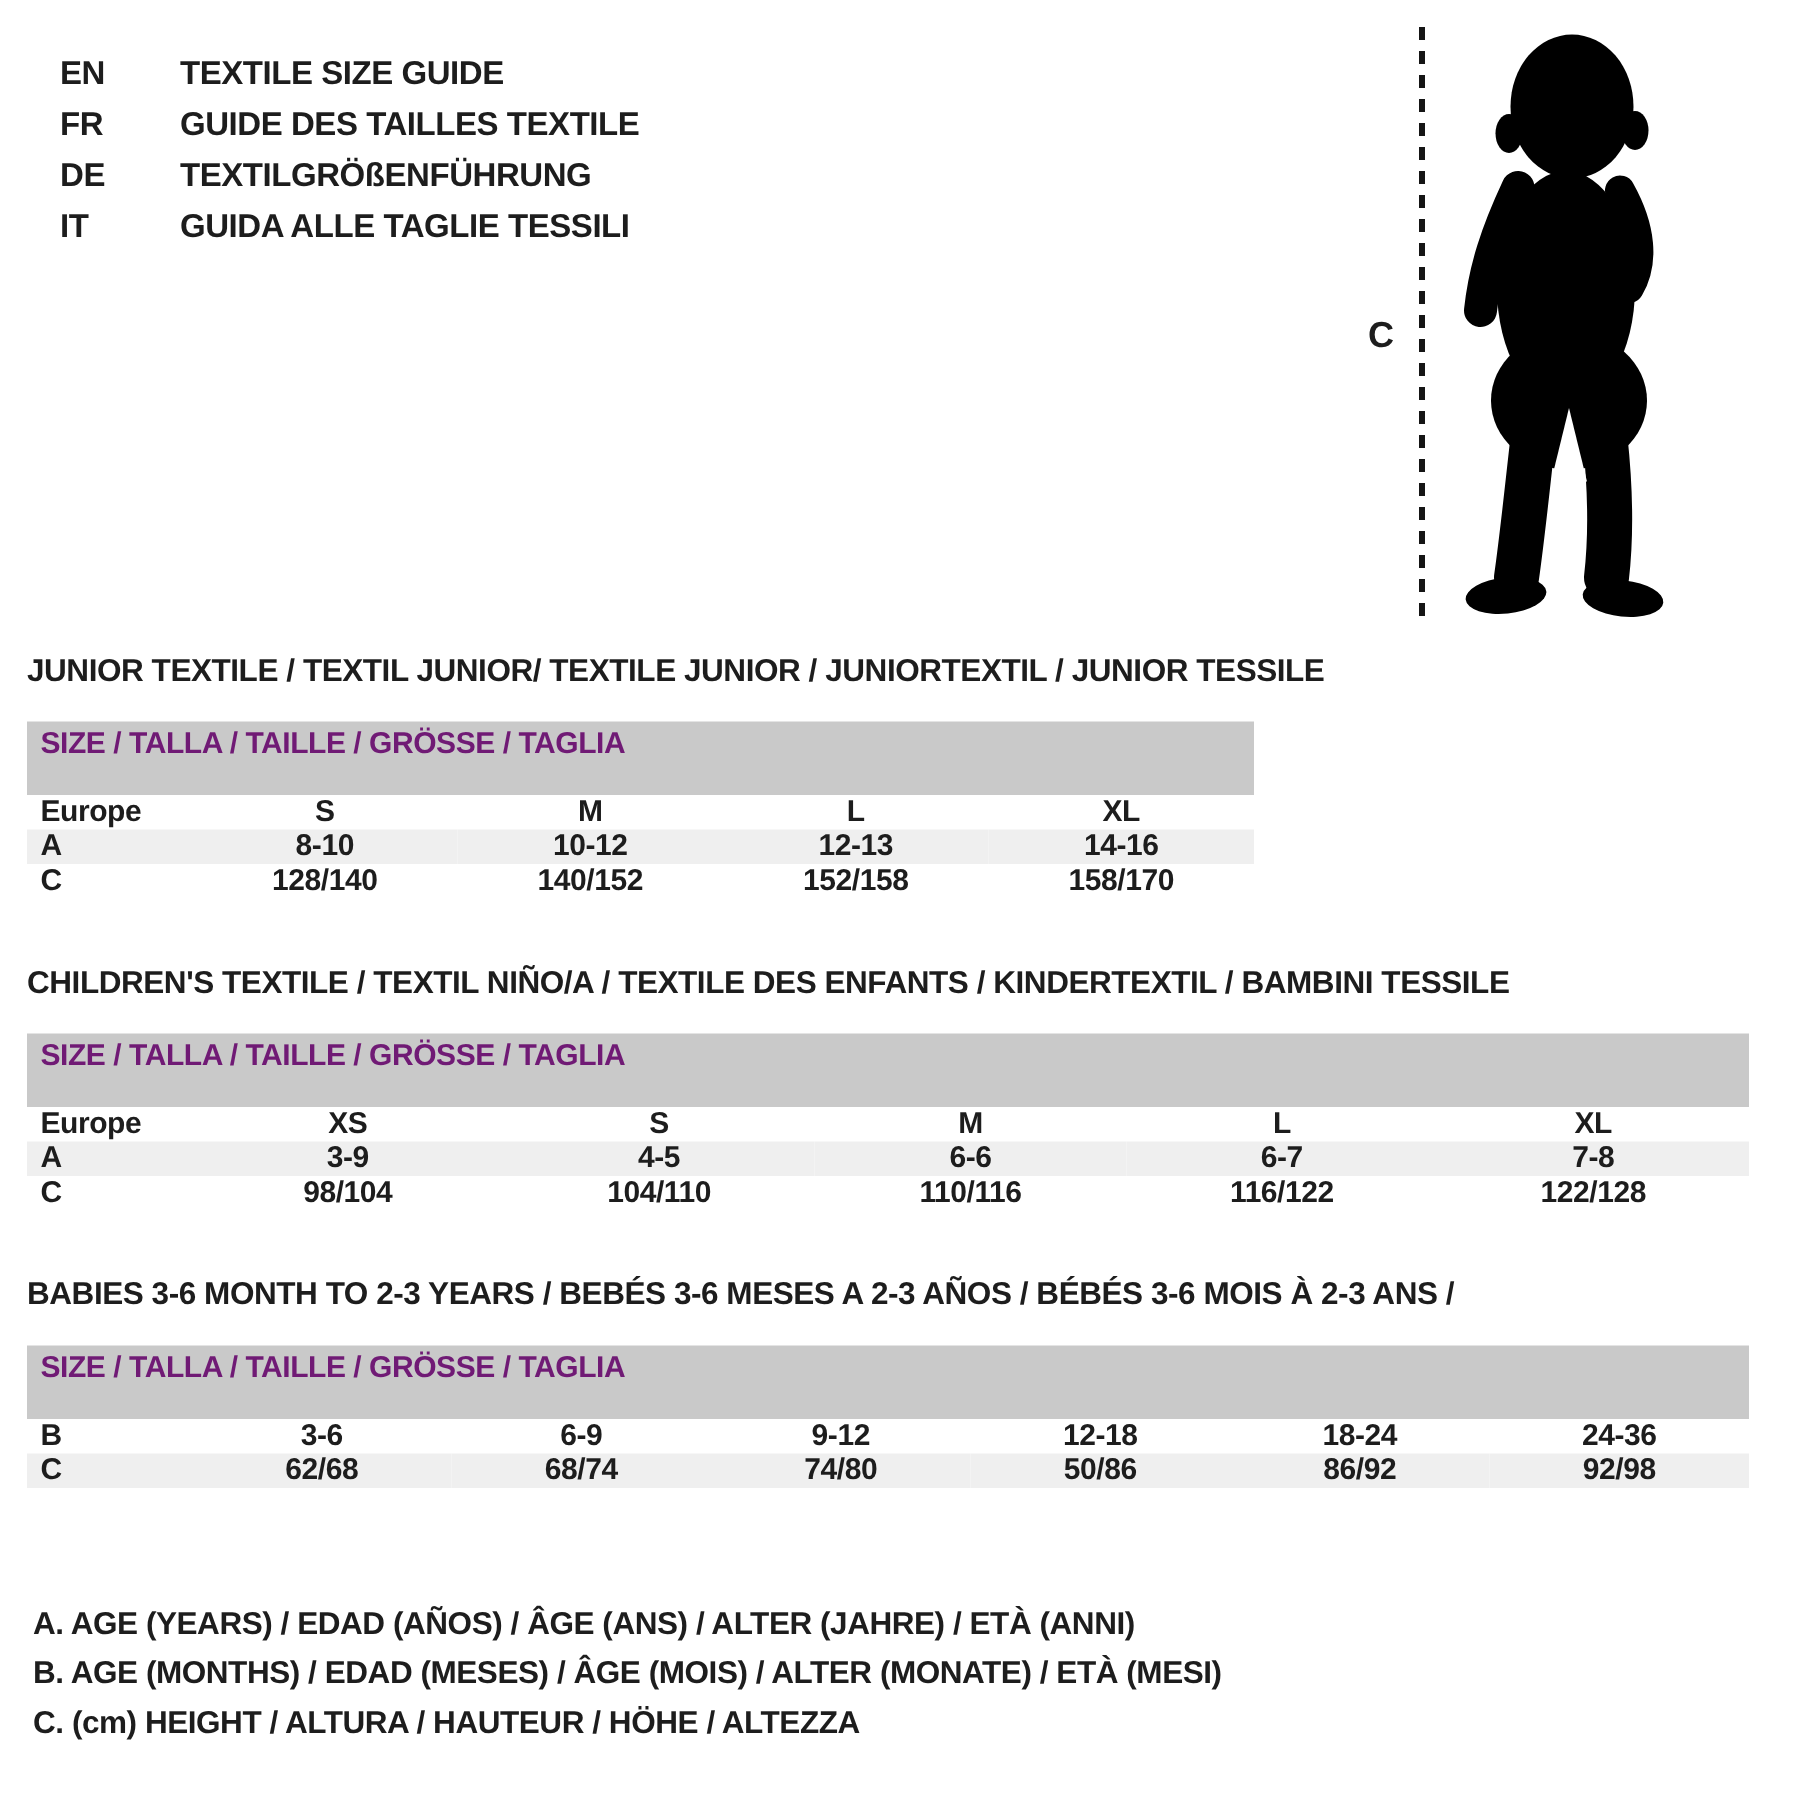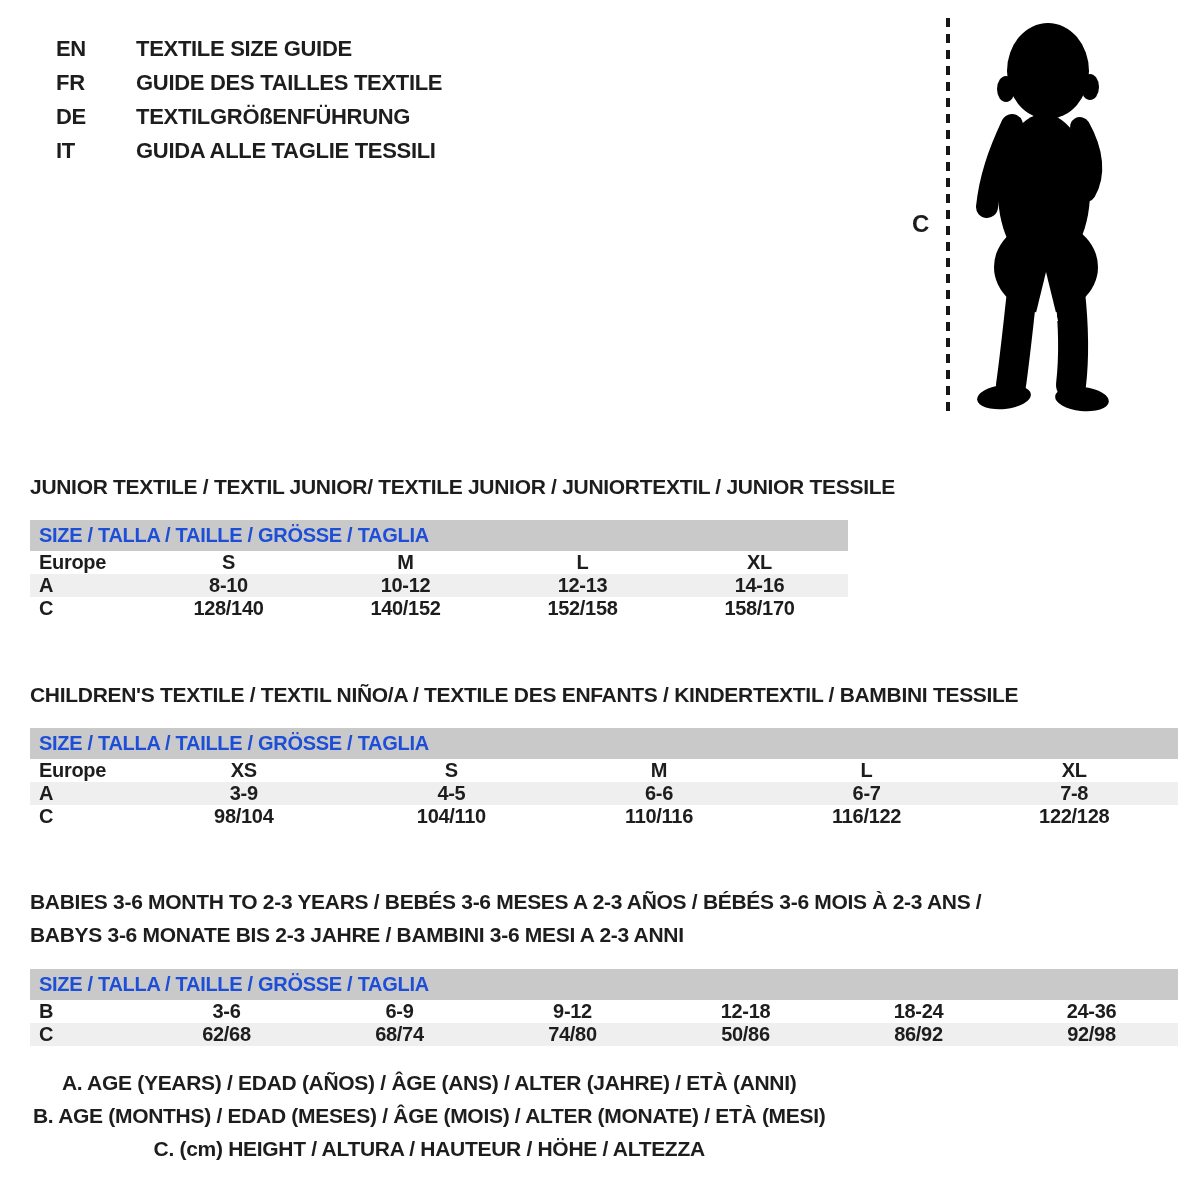--- a/index.html
+++ b/index.html
@@ -3,46 +3,46 @@
 <meta charset="utf-8">
 <style>
   * { margin:0; padding:0; box-sizing:border-box; }
   html,body { width:1200px; height:1200px; background:#ffffff; overflow:hidden; }
   body { font-family:"Liberation Sans", sans-serif; color:#1d1d1d; }
   .page { position:relative; width:1200px; height:1200px; background:#fff; }
 
   
   .langs { position:absolute; left:40px; top:32px; }
   .lang-row { display:grid; grid-template-columns:80px auto; height:34px; align-items:center; }
-  .lang-row .code, .lang-row .title { font-size:22px; font-weight:bold; letter-spacing:-0.3px; white-space:nowrap;margin-left:16px; }
+  .lang-row .code, .lang-row .title { font-size:22px; font-weight:bold; letter-spacing:-0.3px; white-space:nowrap; }
 
   
   .figure { position:absolute; left:0; top:0; width:1200px; height:440px; }
   .c-label { position:absolute; left:912px; top:210px; font-size:24px; font-weight:bold; }
   .dash-line { position:absolute; left:946px; top:18px; width:4px; height:398px;
     background:repeating-linear-gradient(to bottom, #151515 0 9px, transparent 9px 16px); }
   .silhouette { position:absolute; left:958px; top:16px; }
 
   
-  .sec { position:absolute; left:30px;margin-top:39px; }
+  .sec { position:absolute; left:18px; }
   .sec h2 { font-size:21px; font-weight:bold; letter-spacing:-0.3px; line-height:33px; white-space:nowrap; }
   .sec h2.tight { line-height:22px; margin-bottom:0; }
-  .size-bar { margin-top:22px; height:31px; line-height:31px; background:#c9c9c9;
-    font-size:20px; font-weight:bold; color:#1d4ed8; padding-left:9px; letter-spacing:-0.3px; }
+  .size-bar { margin-top:22px; height:49px; line-height:31px; background:#c9c9c9;
+    font-size:20px; font-weight:bold; color:#701a75; padding-left:9px; letter-spacing:-0.3px; }
   table { border-collapse:collapse; table-layout:fixed; }
   td { height:21px; font-size:20px; font-weight:bold; text-align:center; vertical-align:middle;
        letter-spacing:-0.3px; white-space:nowrap; }
   td.lbl { text-align:left; padding-left:9px; }
   tr.alt td { background:#efefef; }
   .w-junior { width:818px; }
   .w-wide { width:1148px; }
   col.lblcol { width:110px; }
 
   
-  .legend { position:absolute; left:33px; top:1066px;text-align:center; }
+  .legend { position:absolute; left:22px; top:1066px; }
   .legend div { font-size:21px; font-weight:bold; line-height:33px; letter-spacing:-0.3px; white-space:nowrap; }
 </style>
 </head>
 <body>
 
 <div class="page">
 
   <div class="langs">
     <div class="lang-row">
       <span class="code">EN</span>
@@ -160,21 +160,20 @@
         <td>110/116</td>
         <td>116/122</td>
         <td>122/128</td>
       </tr>
     </tbody>
       </table>
   </section>
 
   <section class="sec" style="top:846px">
     <h2>BABIES 3-6 MONTH TO 2-3 YEARS / BEBÉS 3-6 MESES A 2-3 AÑOS / BÉBÉS 3-6 MOIS À 2-3 ANS /</h2>
-    <h2>BABYS 3-6 MONATE BIS 2-3 JAHRE / BAMBINI 3-6 MESI A 2-3 ANNI</h2>
     <div class="size-bar w-wide" style="margin-top:18px">SIZE / TALLA / TAILLE / GRÖSSE / TAGLIA</div>
     <table class="w-wide">
       <colgroup>
           <col class="lblcol">
           <col>
           <col>
           <col>
           <col>
           <col>
           <col>

